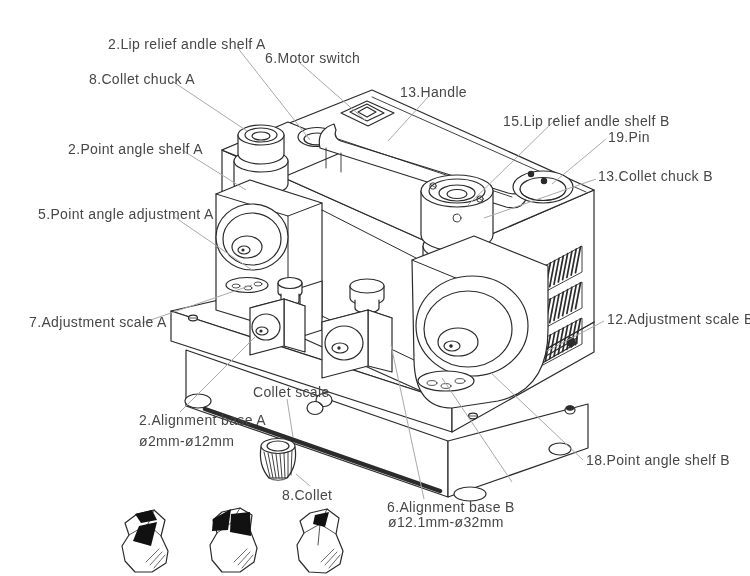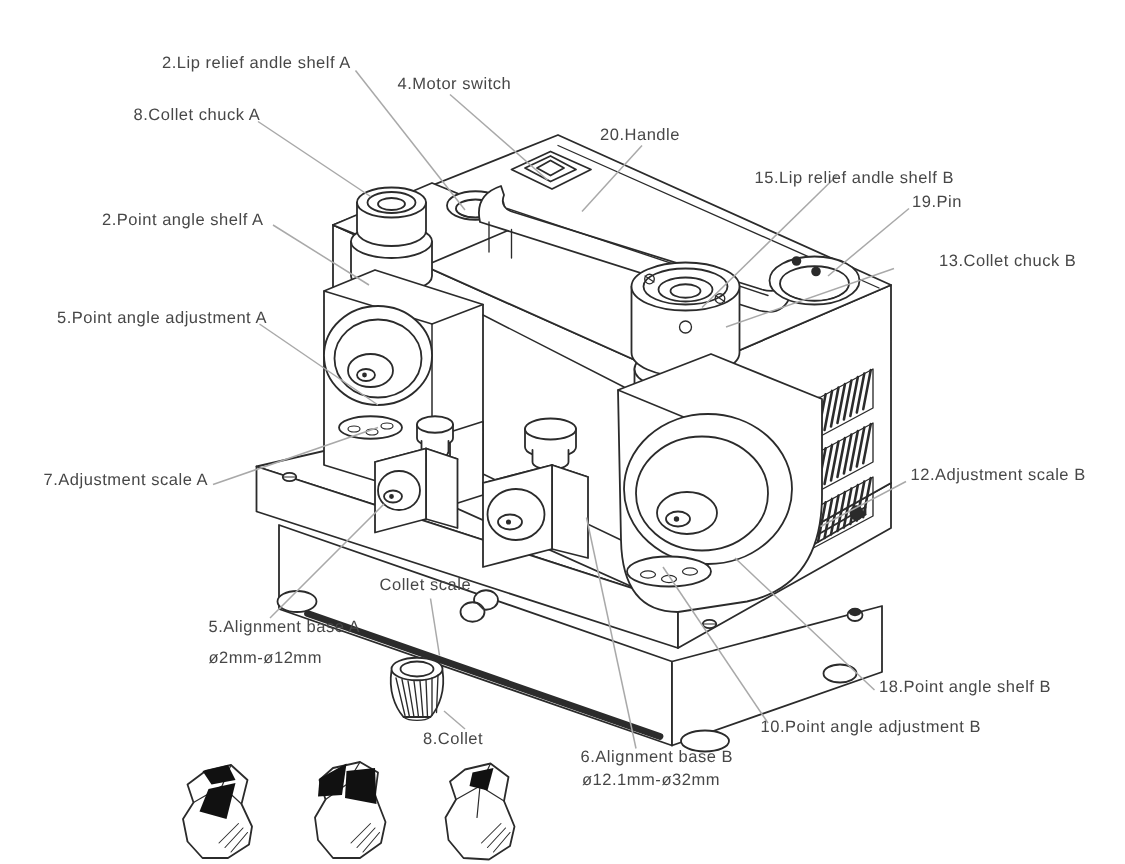--- a/index.html
+++ b/index.html
@@ -1,19 +1,19 @@
 <!DOCTYPE html>
 <html><head>
 <meta charset="utf-8">
 <style>
   html,body{margin:0;padding:0;background:#fff;}
   .canvas{position:relative;width:750px;height:576px;background:#fff;overflow:hidden;
           font-family:"Liberation Sans",sans-serif;}
   .canvas svg{position:absolute;left:0;top:0;}
-  .label{position:absolute;font-size:11px;color:#474747;letter-spacing:.35px;white-space:nowrap;}
+  .label{position:absolute;font-size:14px;color:#474747;letter-spacing:.35px;white-space:nowrap;}
 </style>
 </head>
 <body>
 
 <div class="canvas">
 
 <svg width="750" height="576" viewBox="0 0 750 576">
   <g stroke="#2b2b2b" fill="none" stroke-width="1.2" stroke-linejoin="round" stroke-linecap="round">
 
     <g>
@@ -267,32 +267,31 @@
     <path d="M583,460 L490,372"></path>
     <path d="M604,321 L547,351"></path>
     <path d="M596,179 L484,218"></path>
     <path d="M606,139 L552,184"></path>
     <path d="M558,117 L468,205"></path>
     <path d="M428,97 L388,141"></path>
     <path d="M287,399 L293,437"></path>
   </g>
 </svg>
 
-  <div class="label" style="left:265px;top:50px">4.Motor switch</div>
+  <div class="label" style="left:265px;top:50px">6.Motor switch</div>
   <div class="label" style="left:108px;top:36px">2.Lip relief andle shelf A</div>
   <div class="label" style="left:89px;top:71px">8.Collet chuck A</div>
   <div class="label" style="left:68px;top:141px">2.Point angle shelf A</div>
   <div class="label" style="left:38px;top:206px">5.Point angle adjustment A</div>
   <div class="label" style="left:29px;top:314px">7.Adjustment scale A</div>
-  <div class="label" style="left:139px;top:412px">5.Alignment base A</div>
+  <div class="label" style="left:139px;top:412px">2.Alignment base A</div>
   <div class="label" style="left:139px;top:433px">ø2mm-ø12mm</div>
   <div class="label" style="left:282px;top:487px">8.Collet</div>
   <div class="label" style="left:387px;top:499px">6.Alignment base B</div>
   <div class="label" style="left:388px;top:514px">ø12.1mm-ø32mm</div>
-  <div class="label" style="left:507px;top:479px">10.Point angle adjustment B</div>
   <div class="label" style="left:586px;top:452px">18.Point angle shelf B</div>
   <div class="label" style="left:607px;top:311px">12.Adjustment scale B</div>
-  <div class="label" style="left:626px;top:168px">13.Collet chuck B</div>
+  <div class="label" style="left:598px;top:168px">13.Collet chuck B</div>
   <div class="label" style="left:608px;top:129px">19.Pin</div>
   <div class="label" style="left:503px;top:113px">15.Lip relief andle shelf B</div>
-  <div class="label" style="left:400px;top:84px">20.Handle</div>
+  <div class="label" style="left:400px;top:84px">13.Handle</div>
   <div class="label" style="left:253px;top:384px">Collet scale</div>
 </div>
 
 </body></html>

